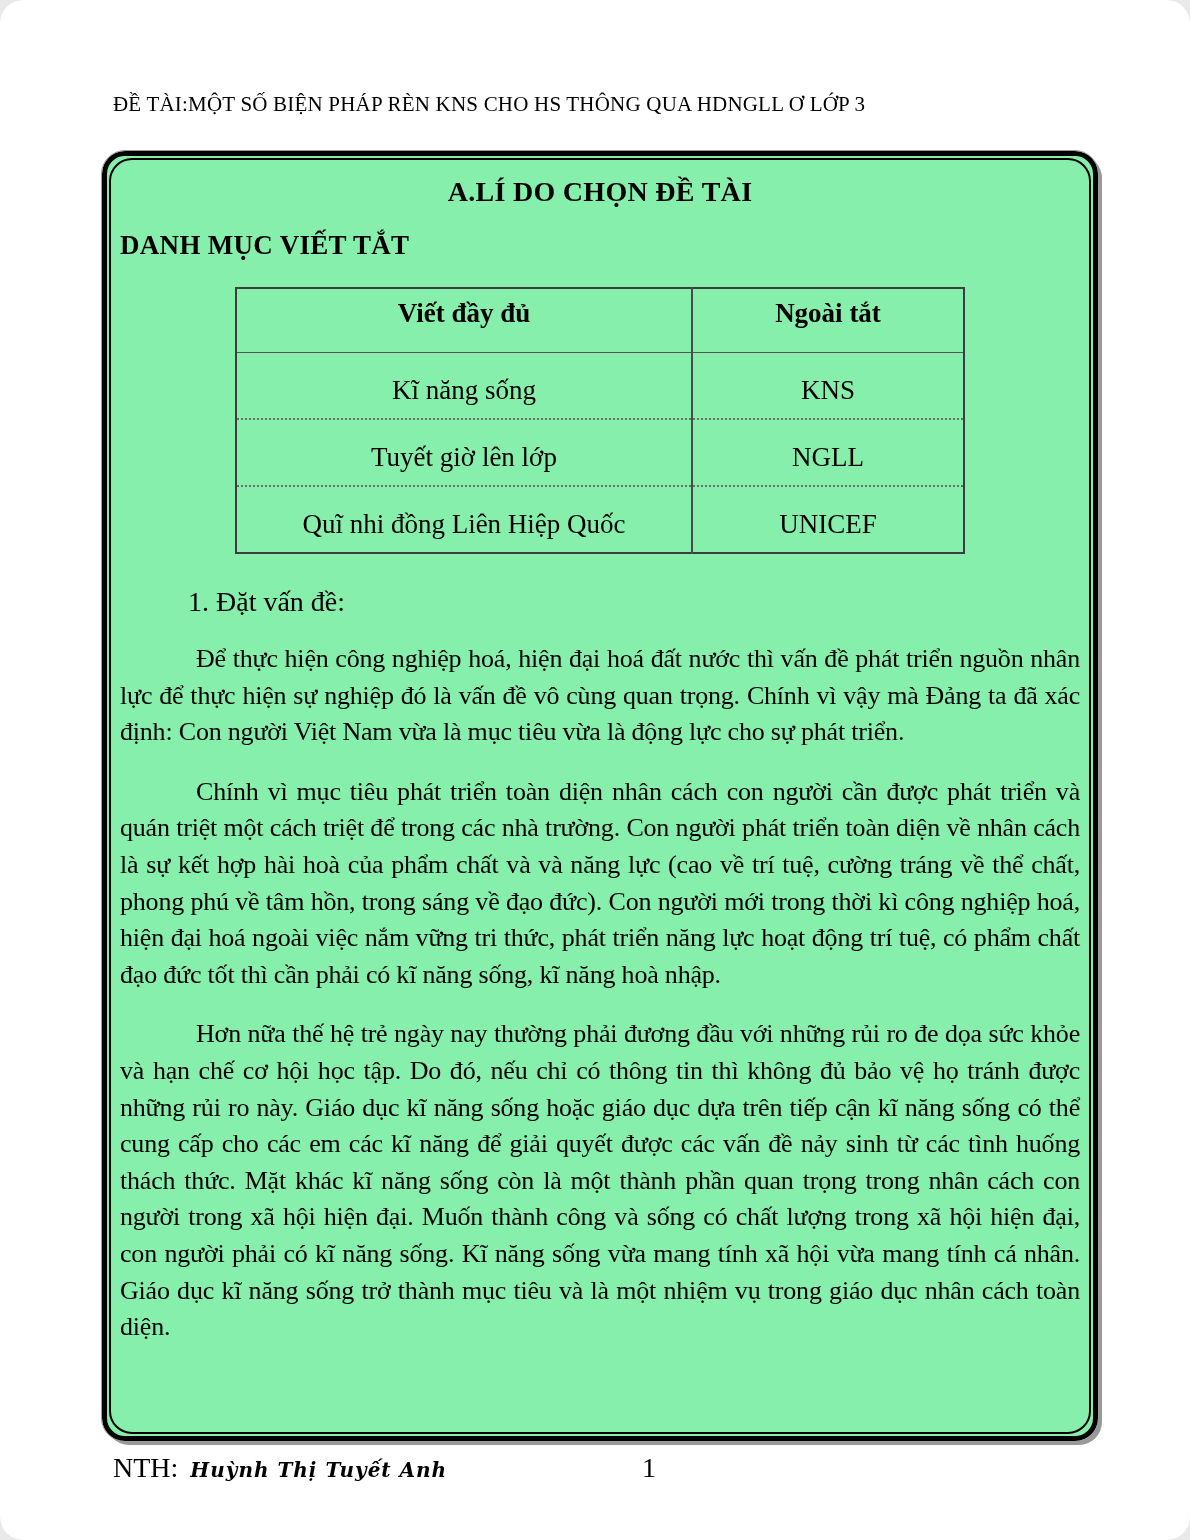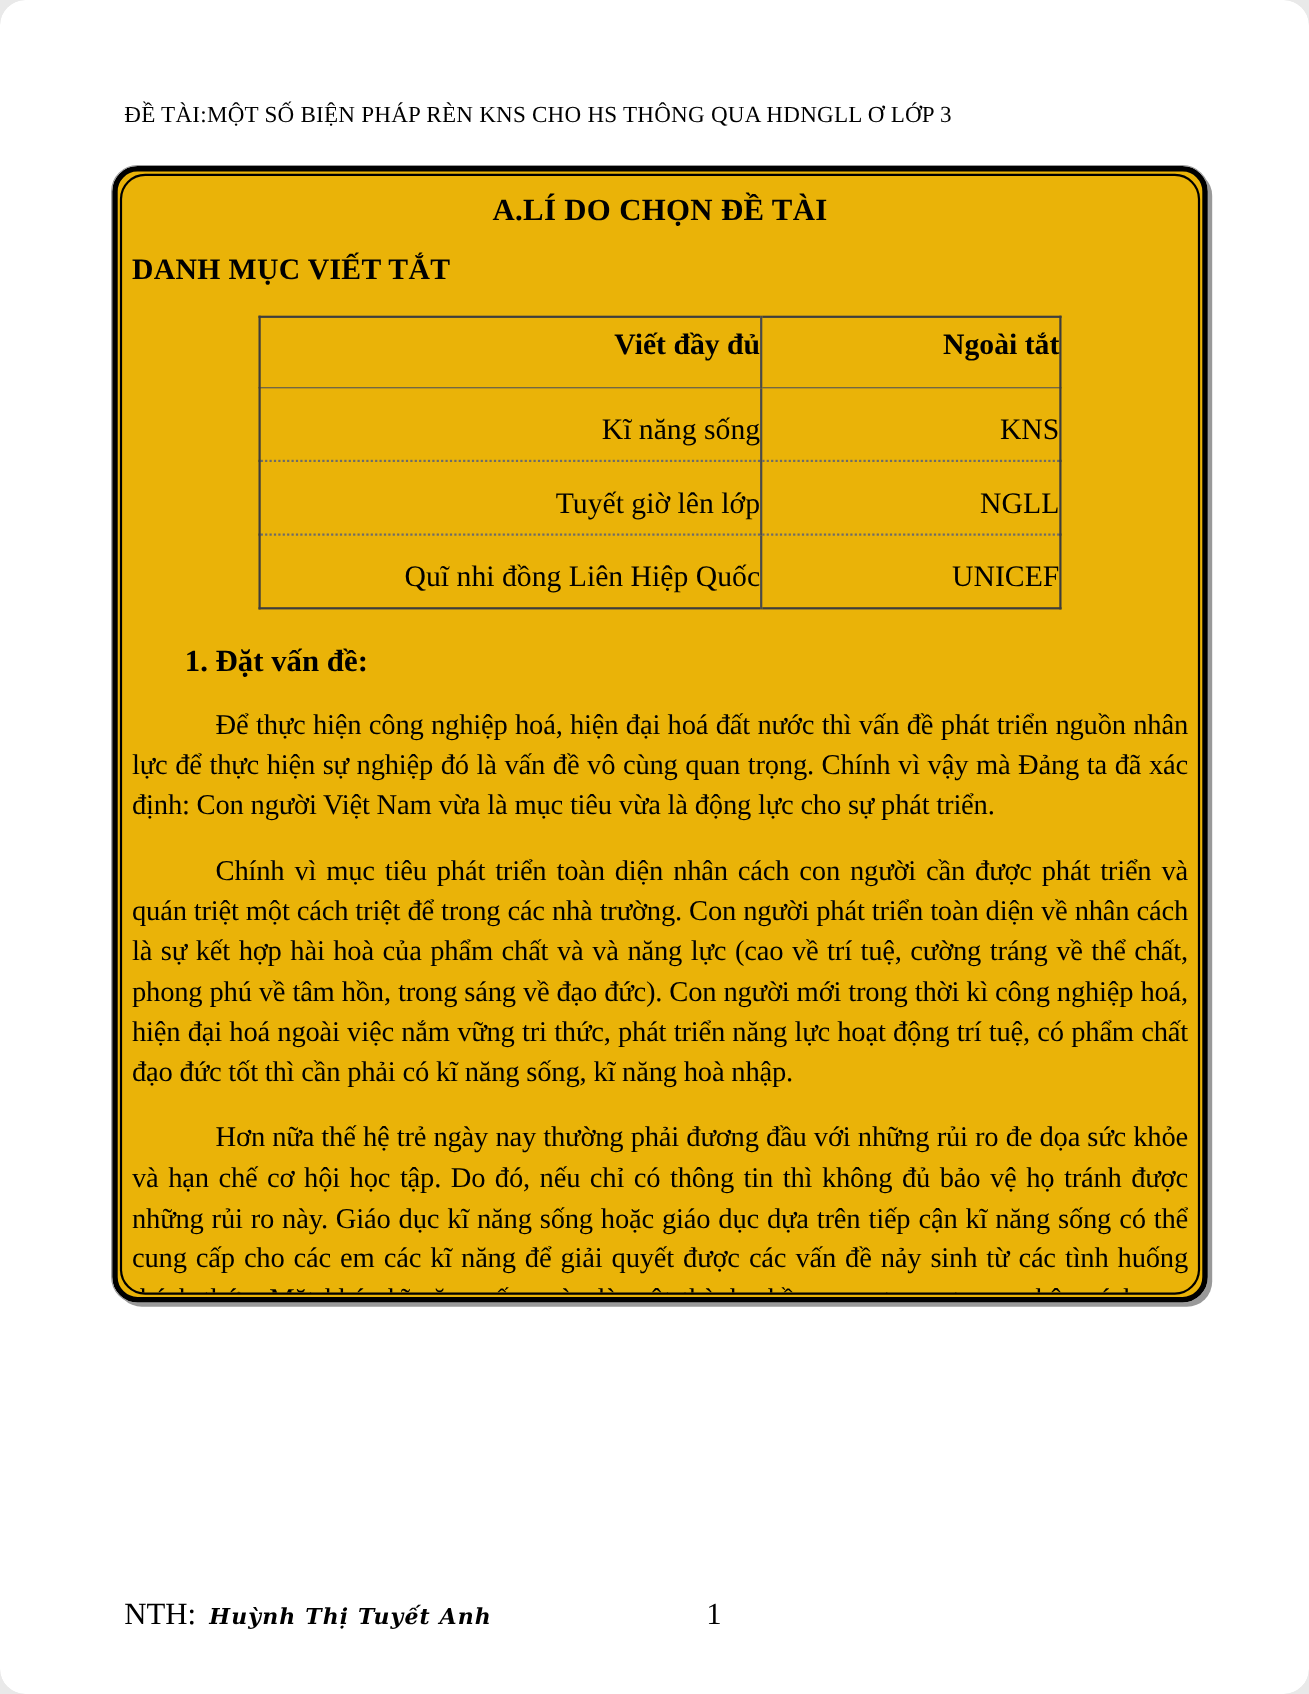--- a/index.html
+++ b/index.html
@@ -19,22 +19,22 @@
   .running-header {
     position: absolute;
     left: 113px; top: 92px;
     font-size: 21px;
     letter-spacing: 0.2px;
     white-space: nowrap;
   }
   .main-box {
     position: absolute;
     left: 102px; top: 151px;
-    width: 996px; height: 1033px;
-    background: #eab308;
+    width: 996px; height: 1290px;
+    background: #86efac;
     border: 5px solid #000;
     outline: 1px solid #9b9b9b;
     box-shadow: 4px 4px 0 #999;
     padding: 2px;
   }
   .main-box-inner {
     border: 2px solid #000;
     width: 100%; height: 100%;
     padding: 0 9px;
     overflow: hidden;
@@ -56,43 +56,43 @@
     margin: 26px auto 0 auto;
     width: 728px;
     border-collapse: collapse;
     table-layout: fixed;
     border: 2px solid #3d3d3d;
   }
   .abbr-table col.c1 { width: 456px; }
   .abbr-table col.c2 { width: 272px; }
   .abbr-table th, .abbr-table td {
     vertical-align: top;
-    text-align: right;
+    text-align: center;
     font-size: 27px;
     padding: 0;
   }
   .abbr-table th {
     height: 64px;
     padding-top: 9px;
     font-weight: bold;
     border-bottom: 1px solid #555;
   }
   .abbr-table td {
     height: 67px;
     padding-top: 22px;
     font-weight: normal;
   }
   .abbr-table th:first-child,
   .abbr-table td:first-child { border-right: 2px solid #4a4a4a; }
   .abbr-table tbody tr + tr td { border-top: 2px dotted #6b6b6b; }
 
   .section-heading {
-    margin: 32px 0 0 48px;
+    margin: 32px 0 0 68px;
     font-size: 28px;
-    font-weight: bold;
+    font-weight: normal;
   }
   p.body-paragraph {
     margin: 23px 0 0 0;
     font-size: 26px;
     line-height: 36.6px;
     text-align: justify;
     text-indent: 76px;
     letter-spacing: -0.2px;
   }
   .page-footer {

